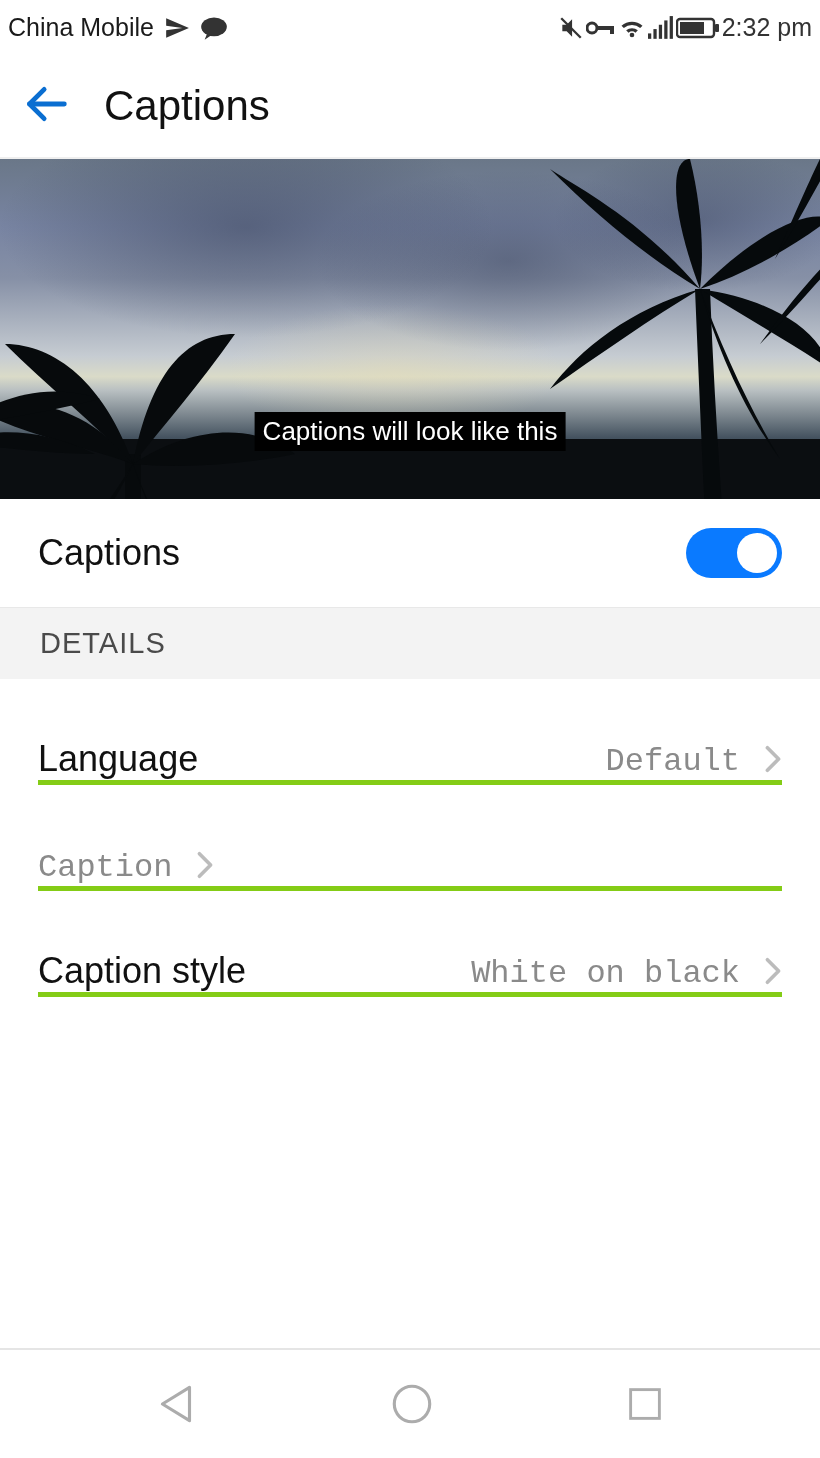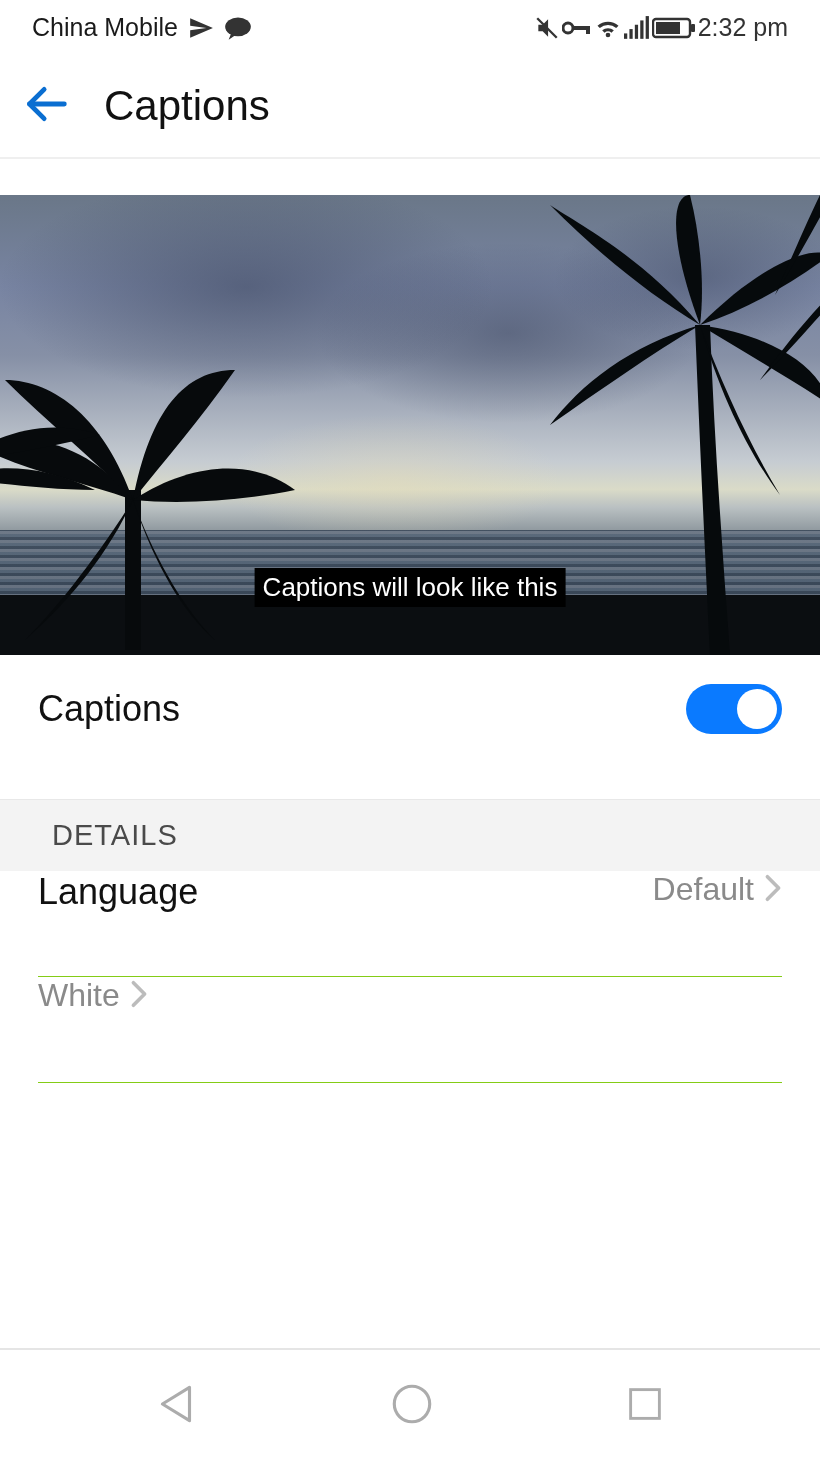--- a/index.html
+++ b/index.html
@@ -11,21 +11,21 @@
     position: relative;
     overflow: hidden;
   }
 
   
   .status-bar {
     height: 55px;
     display: flex;
     align-items: center;
     justify-content: space-between;
-    padding: 0 32px;
+    padding: 0 8px;
     font-size: 25px;
     color: #333;
   }
   .status-left { display: flex; align-items: center; gap: 10px; }
   .status-right { display: flex; align-items: center; gap: 2px; }
   .carrier { font-weight: 400; color: #1a1a1a; }
   .status-icon svg { display: block; }
 
   
   .app-bar {
@@ -39,28 +39,27 @@
   .back-arrow { color: #0a6ed1; }
   .app-title {
     font-size: 42px;
     font-weight: 500;
     color: #111;
   }
 
   
   .preview {
     width: 820px;
-    height: 460px;
+    height: 340px;
     position: relative;
     overflow: hidden;
     background: linear-gradient(to bottom,
       #6a7788 0%, #7884a2 20%, #8690a6 35%,
       #c6ccd2 58%, #dadbc8 64%, #b9c0c2 68%,
       #44525f 82%, #0d1217 100%);
-    margin-top: 36px;
   }
   .clouds {
     position: absolute; inset: 0;
     background:
       radial-gradient(ellipse 380px 170px at 30% 20%, rgba(60,70,95,0.55), transparent 65%),
       radial-gradient(ellipse 320px 150px at 62% 30%, rgba(60,70,95,0.5), transparent 60%),
       radial-gradient(ellipse 260px 130px at 85% 18%, rgba(60,70,95,0.45), transparent 55%),
       radial-gradient(ellipse 280px 110px at 48% 62%, rgba(230,220,180,0.4), transparent 60%);
   }
   .sea {
@@ -108,41 +107,40 @@
     right: 5px; top: 5px;
     width: 40px; height: 40px;
     border-radius: 50%;
     background: #fff;
   }
 
   
   .section-header {
     height: 72px;
     background: #f3f3f3;
-    padding: 0 52px;
+    padding: 0 40px;
     display: flex; align-items: center;
     font-size: 29px;
     letter-spacing: 1px;
     color: #4a4a4a;
     font-weight: 500;
     border-top: 1px solid #e8e8e8;
-    margin-top: 36px;
   }
 
   
   .settings-list { padding: 0 38px; }
   .setting-row {
     height: 106px;
     display: flex;
-    align-items: flex-start;
+    align-items: flex-end;
     justify-content: space-between;
-    border-bottom: 1px solid #84cc16;
+    border-bottom: 5px solid #84cc16;
   }
   .setting-label { font-size: 36px; color: #111; }
-  .setting-right { display: flex; align-items: center; gap: 10px; }
+  .setting-right { display: flex; align-items: center; gap: 24px; font-family: Liberation Mono, monospace; }
   .setting-value { font-size: 32px; color: #8a8a8a; }
   .chevron { color: #b5b5b5; }
 
   
   .nav-bar {
     position: absolute;
     bottom: 0; left: 0; right: 0;
     height: 110px;
     border-top: 2px solid #e5e5e5;
     display: flex;
@@ -269,29 +267,40 @@
       <span class="chevron">
         <svg width="18" height="28" viewBox="0 0 12 20" fill="none" stroke="#bcbcbc" stroke-width="2.6" stroke-linecap="round" stroke-linejoin="round">
             <polyline points="2 2 10 10 2 18"></polyline>
           </svg>
       </span>
     </div>
   </div>
 
   <div class="setting-row">
     <div class="setting-right">
-      <span class="setting-value">White</span>
+      <span class="setting-value">Caption</span>
       <span class="chevron">
         <svg width="18" height="28" viewBox="0 0 12 20" fill="none" stroke="#bcbcbc" stroke-width="2.6" stroke-linecap="round" stroke-linejoin="round">
             <polyline points="2 2 10 10 2 18"></polyline>
           </svg>
       </span>
     </div>
   </div>
 
+  <div class="setting-row">
+    <span class="setting-label">Caption style</span>
+    <div class="setting-right">
+      <span class="setting-value">White on black</span>
+      <span class="chevron">
+        <svg width="18" height="28" viewBox="0 0 12 20" fill="none" stroke="#bcbcbc" stroke-width="2.6" stroke-linecap="round" stroke-linejoin="round">
+            <polyline points="2 2 10 10 2 18"></polyline>
+          </svg>
+      </span>
+    </div>
+  </div>
 
 </div>
 
 <div class="nav-bar">
   <span class="nav-button">
     <svg width="50" height="50" viewBox="0 0 48 48" fill="none" stroke="#acacac" stroke-width="3" stroke-linejoin="round">
         <polygon points="36 8 36 40 10 24"></polygon>
       </svg>
   </span>
   <span class="nav-button">

